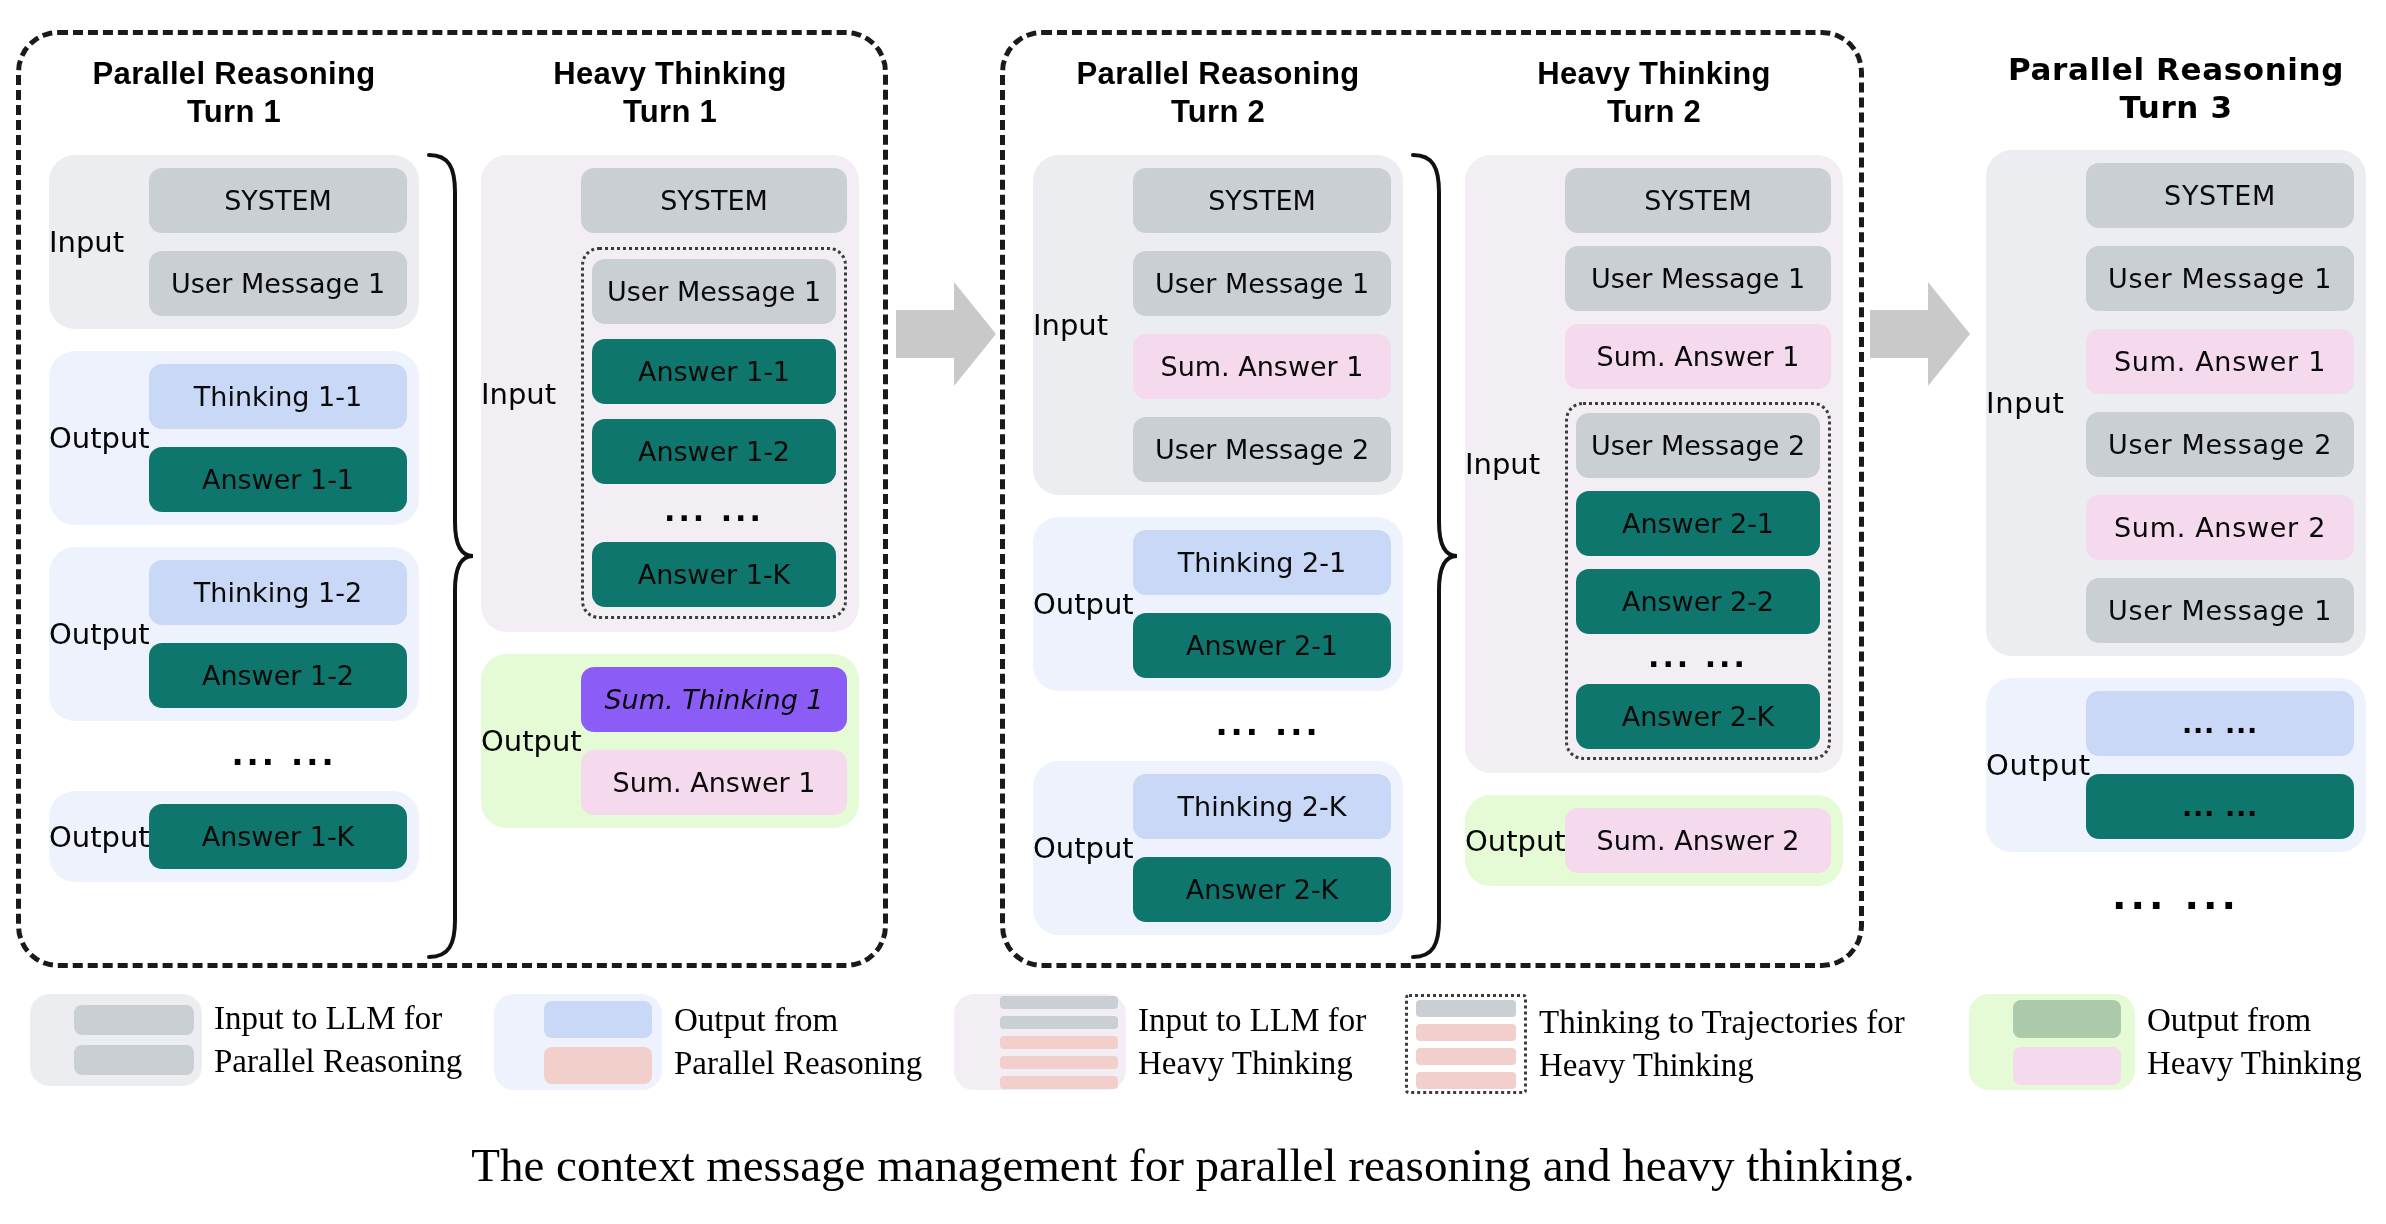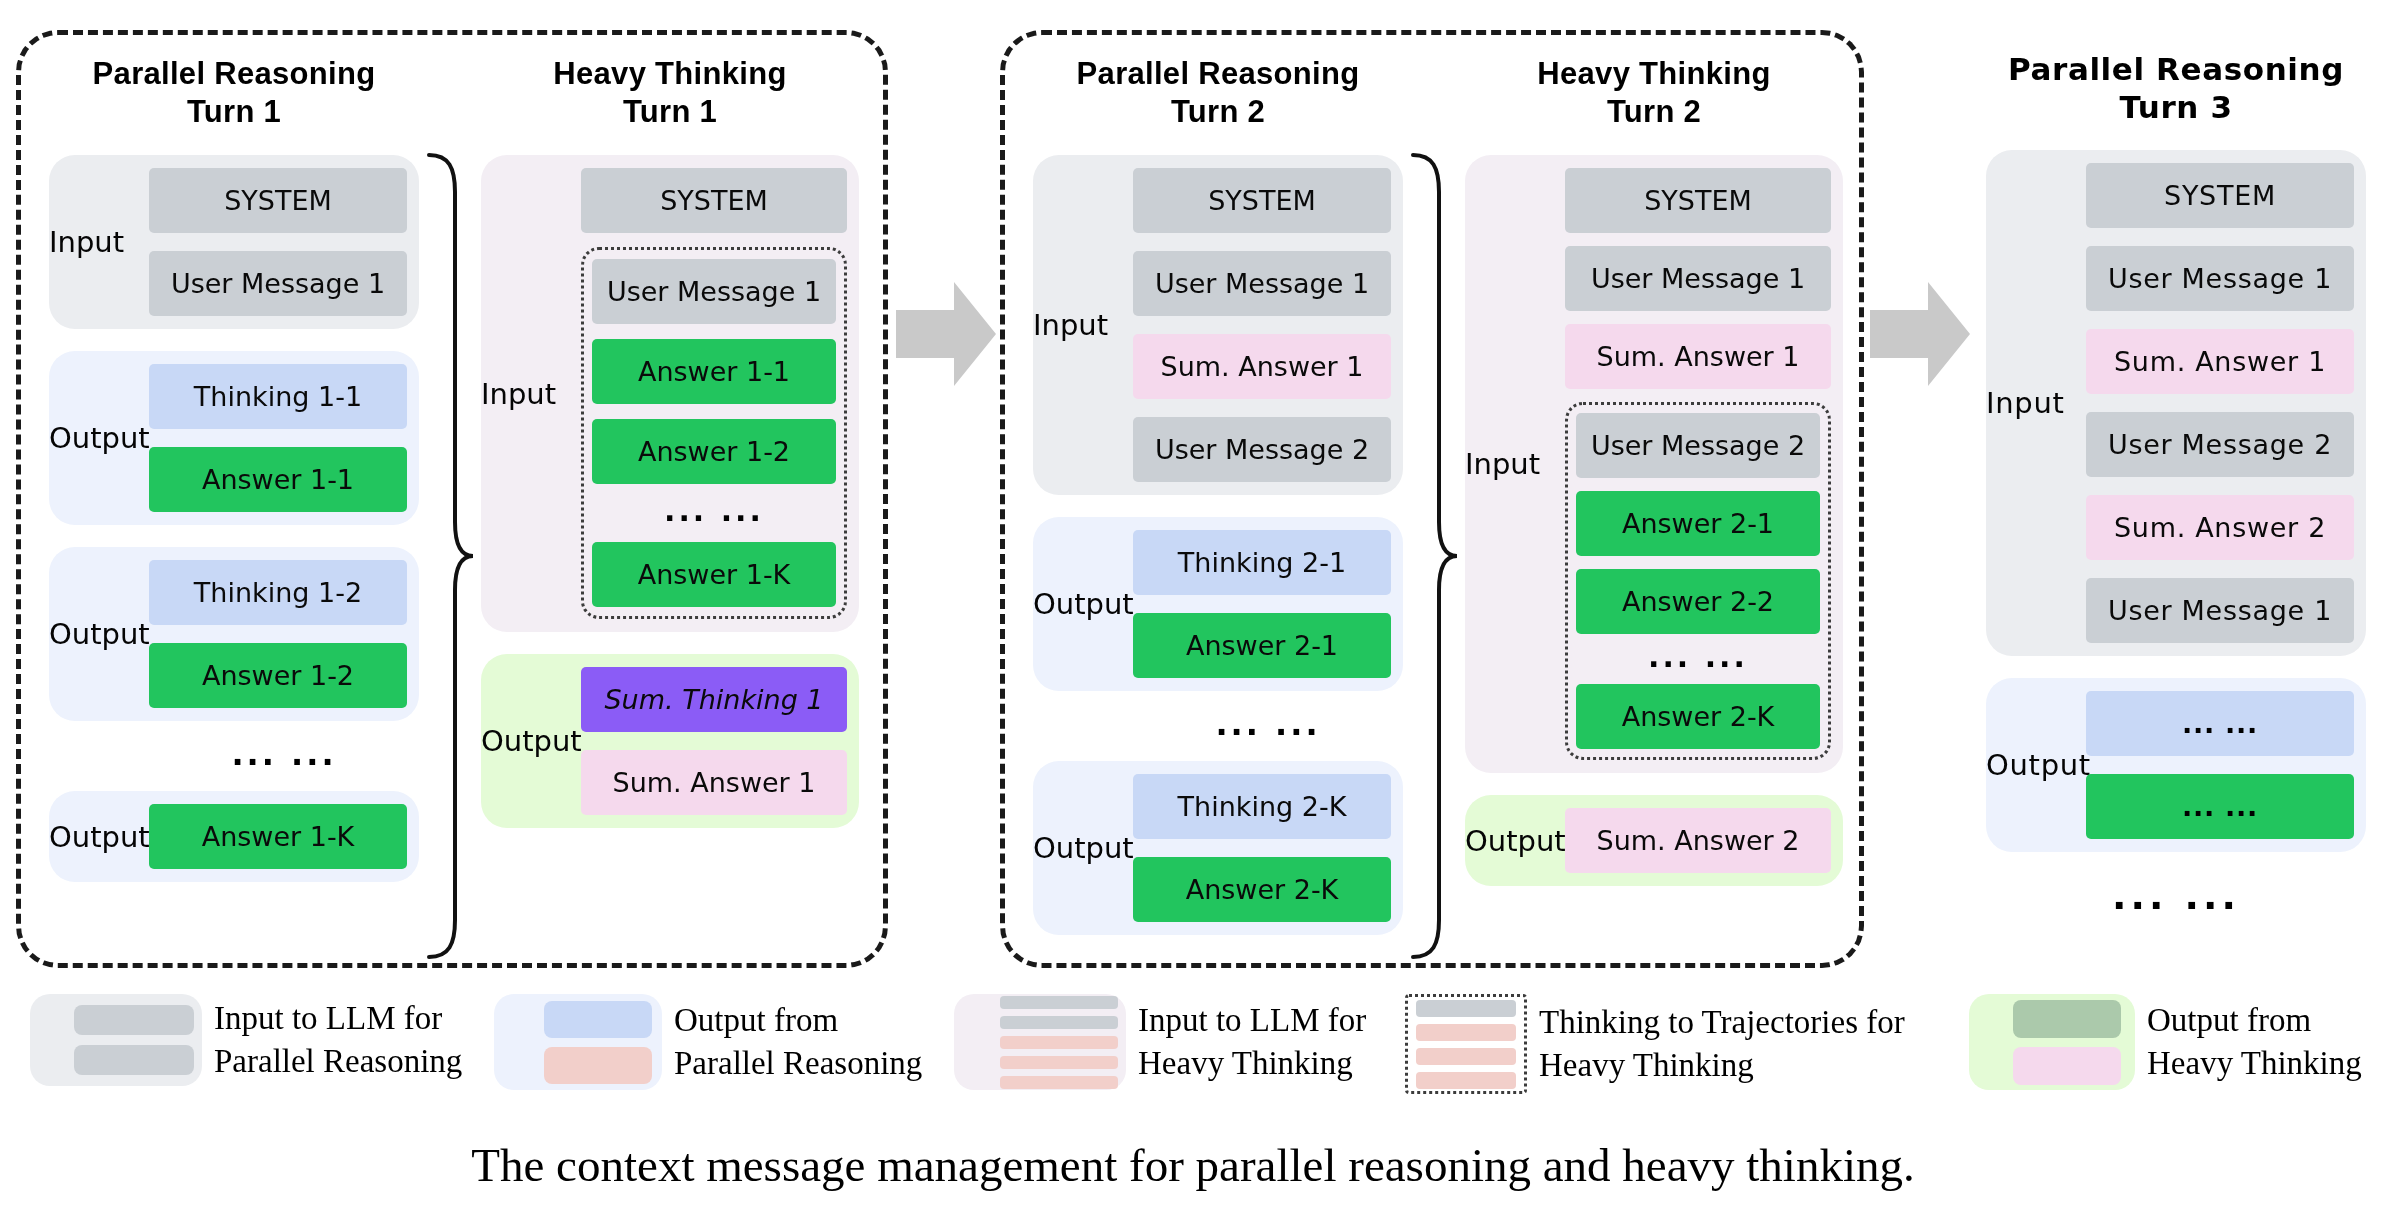--- a/index.html
+++ b/index.html
@@ -31,27 +31,27 @@
 
   
   .mc { border-radius:26px; display:flex; align-items:center; margin-bottom:22px; padding:13px 12px 13px 0; }
   .mc-input  { background:#ebedf0; }
   .mc-output { background:#edf2fd; }
   .mc-heavy  { background:#f3eef4; }
   .mc-green  { background:#e4fbd6; }
   .lbl { width:100px; flex:none; font-size:29px; color:#050505; }
   .boxes { flex:1; min-width:0; display:flex; flex-direction:column; gap:18px; }
   .box {
-    height:65px; border-radius:5px; display:flex; align-items:center; justify-content:center;
+    height:65px; border-radius:13px; display:flex; align-items:center; justify-content:center;
     font-size:27px; white-space:nowrap; color:#0a0a0a;
   }
   #g3 .box, #g3 .lbl { letter-spacing:0.7px; }
   .box-gray   { background:#cacfd4; }
   .box-blue   { background:#c8d8f6; }
-  .box-salmon { background:#22c55e; }
+  .box-salmon { background:#0f766e; }
   .box-pink   { background:#f5d9ed; }
   .box-green  { background:#8b5cf6;font-style:italic; }
 
   .dotted-box { border:3px dotted #3c3c3c; border-radius:18px; padding:9px 8px; display:flex; flex-direction:column; gap:15px; background:transparent; }
   .mc-heavy .boxes { gap:14px; }
   .tight .boxes { gap:13px; }
   .tight .dotted-box { gap:13px; padding:8px; }
 
   .dots { font-weight:900; text-align:center; letter-spacing:3px; color:#000; }
   .dots-inline { height:28px; line-height:24px; font-size:30px; }

